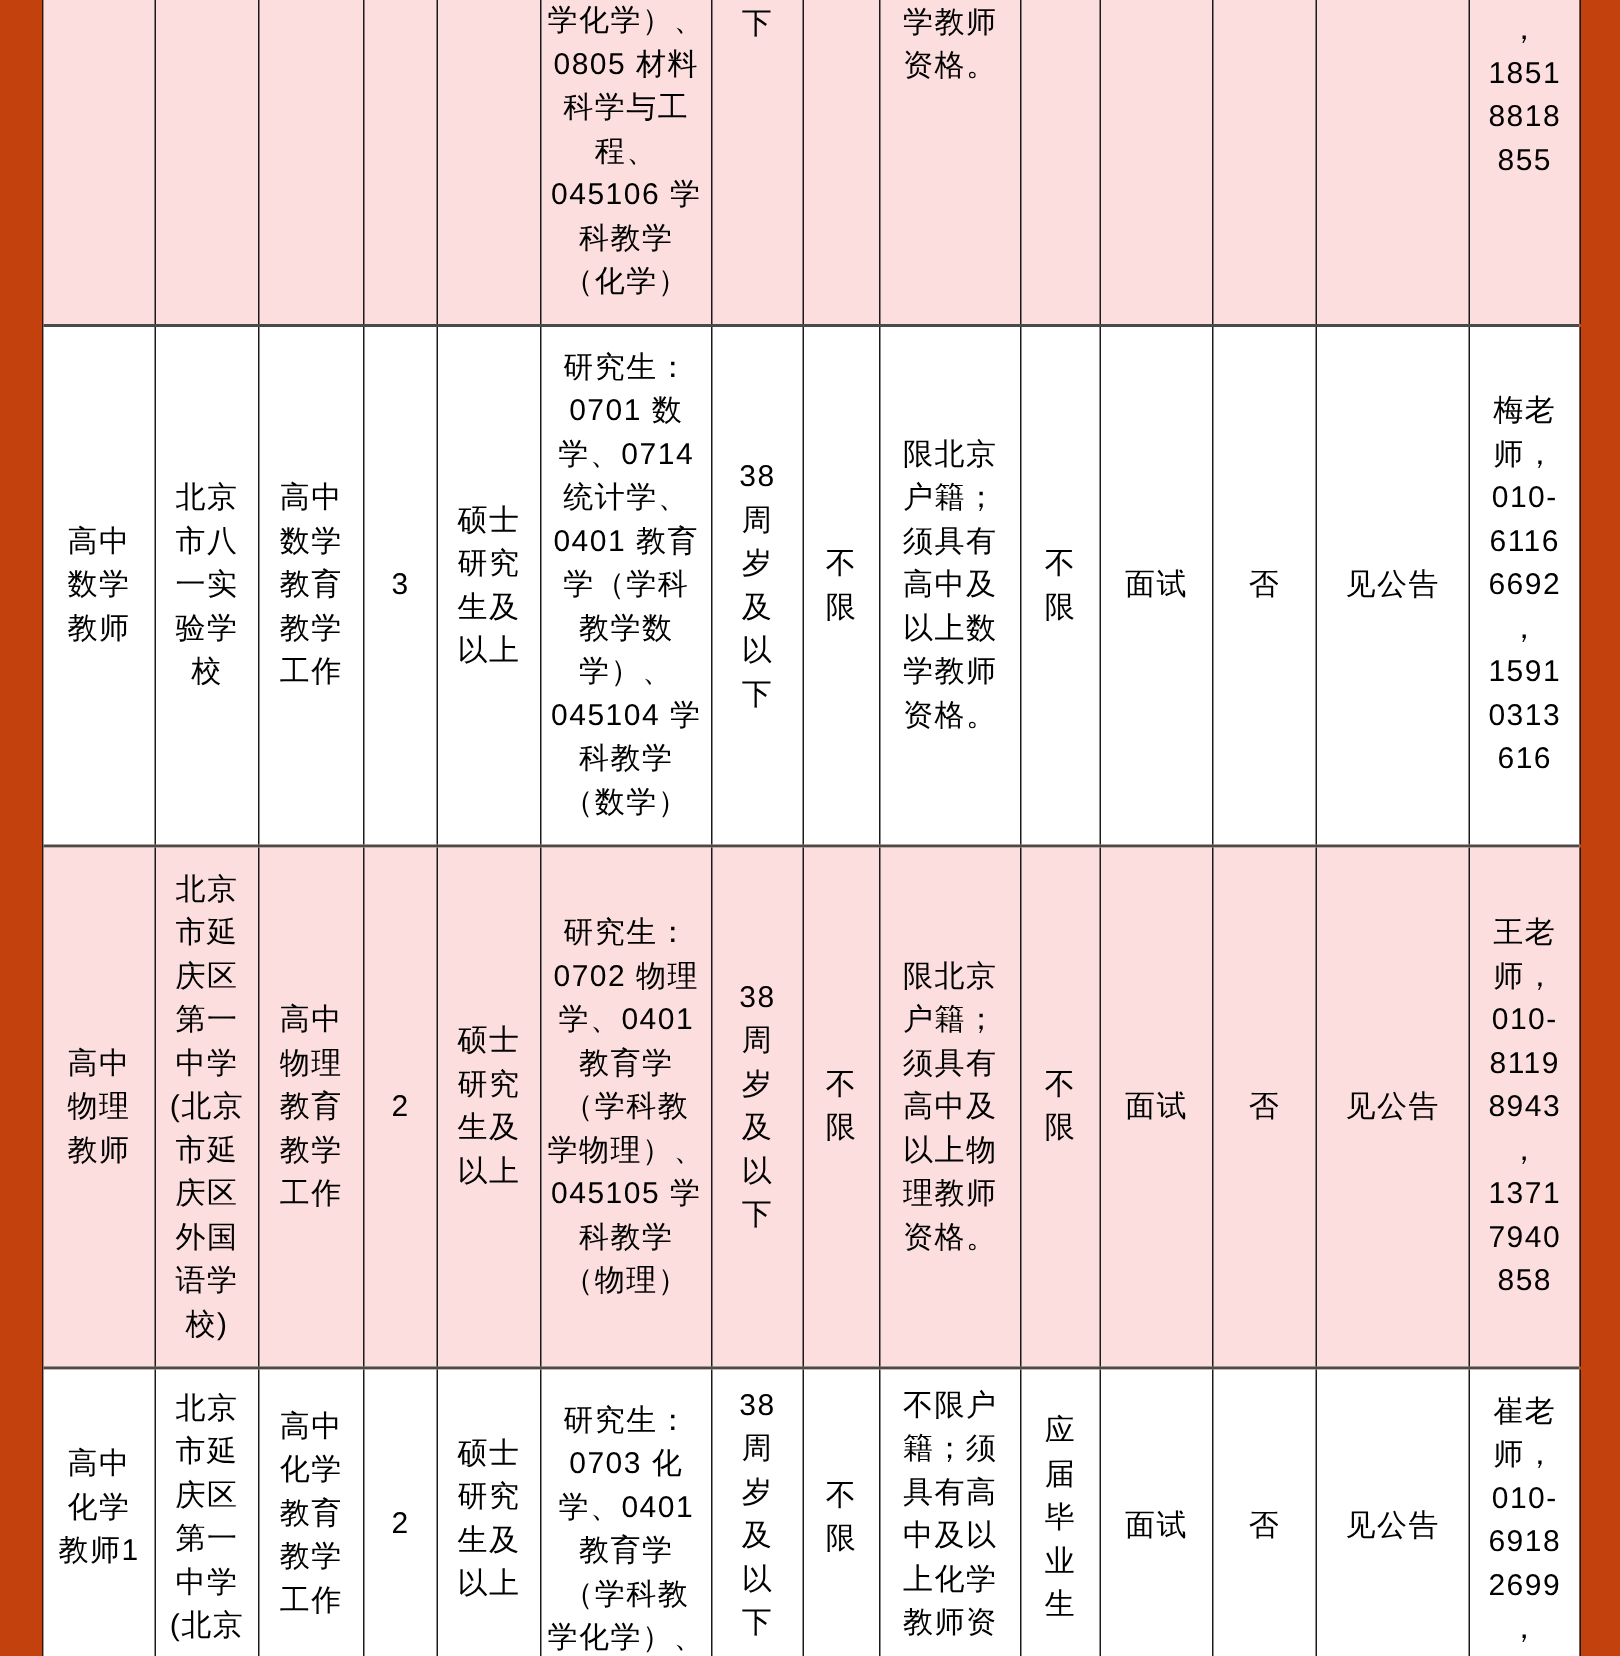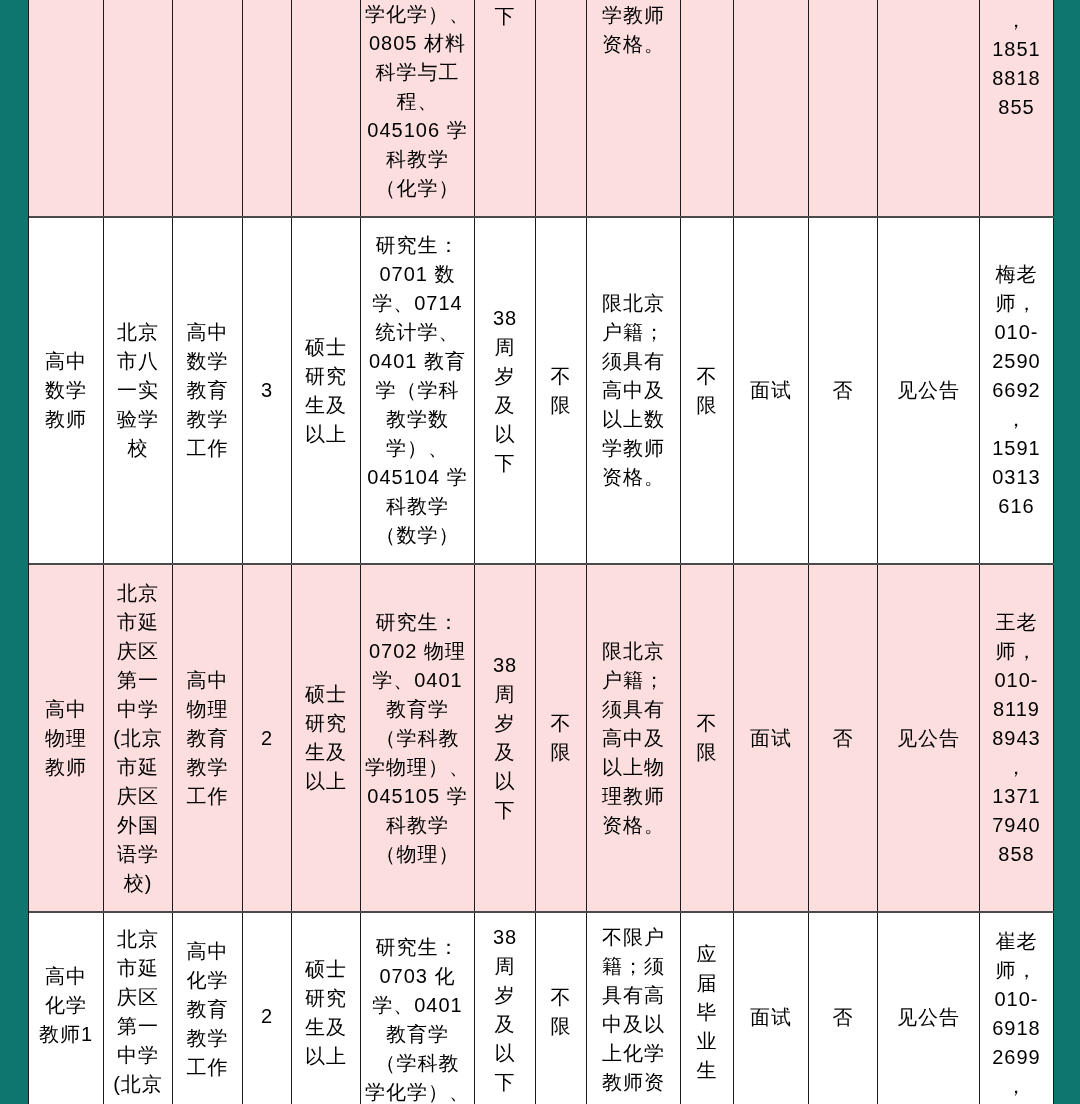--- a/index.html
+++ b/index.html
@@ -1,21 +1,21 @@
 <!DOCTYPE html>
 <html><head>
 <meta charset="utf-8">
 <style>
   html,body{margin:0;padding:0;background:#ffffff;}
   *{box-sizing:border-box;}
   .viewport{
     position:relative;
     width:1080px;height:1104px;
     overflow:hidden;
-    background:#0f766e;
+    background:#c2410c;
     font-family:"Liberation Sans","DejaVu Sans",sans-serif;
     color:#000000;
   }
   .jobtable{
     position:absolute;
     left:28px;top:0;
     width:1025px;
     border-left:1px solid #1b1b1b;
   }
   .trow{
@@ -123,21 +123,21 @@
 学教师
 资格。</div>
       <div class="cell">不
 限</div>
       <div class="cell">面试</div>
       <div class="cell">否</div>
       <div class="cell">见公告</div>
       <div class="cell">梅老
 师，
 010-
-2590
+6116
 6692
 ，
 1591
 0313
 616</div>
     </div>
 
     <div class="trow pink r2">
       <div class="cell">高中
 物理

